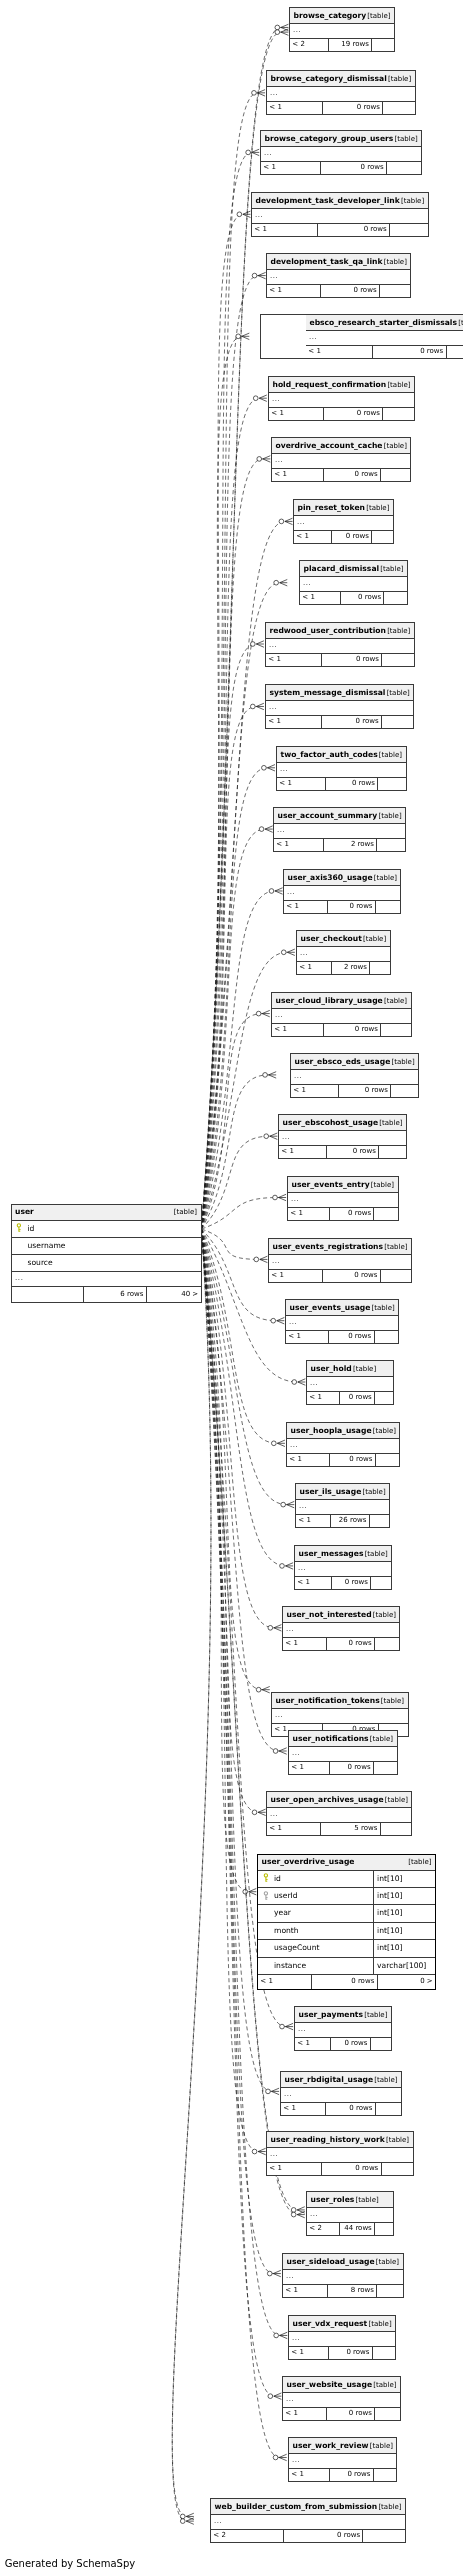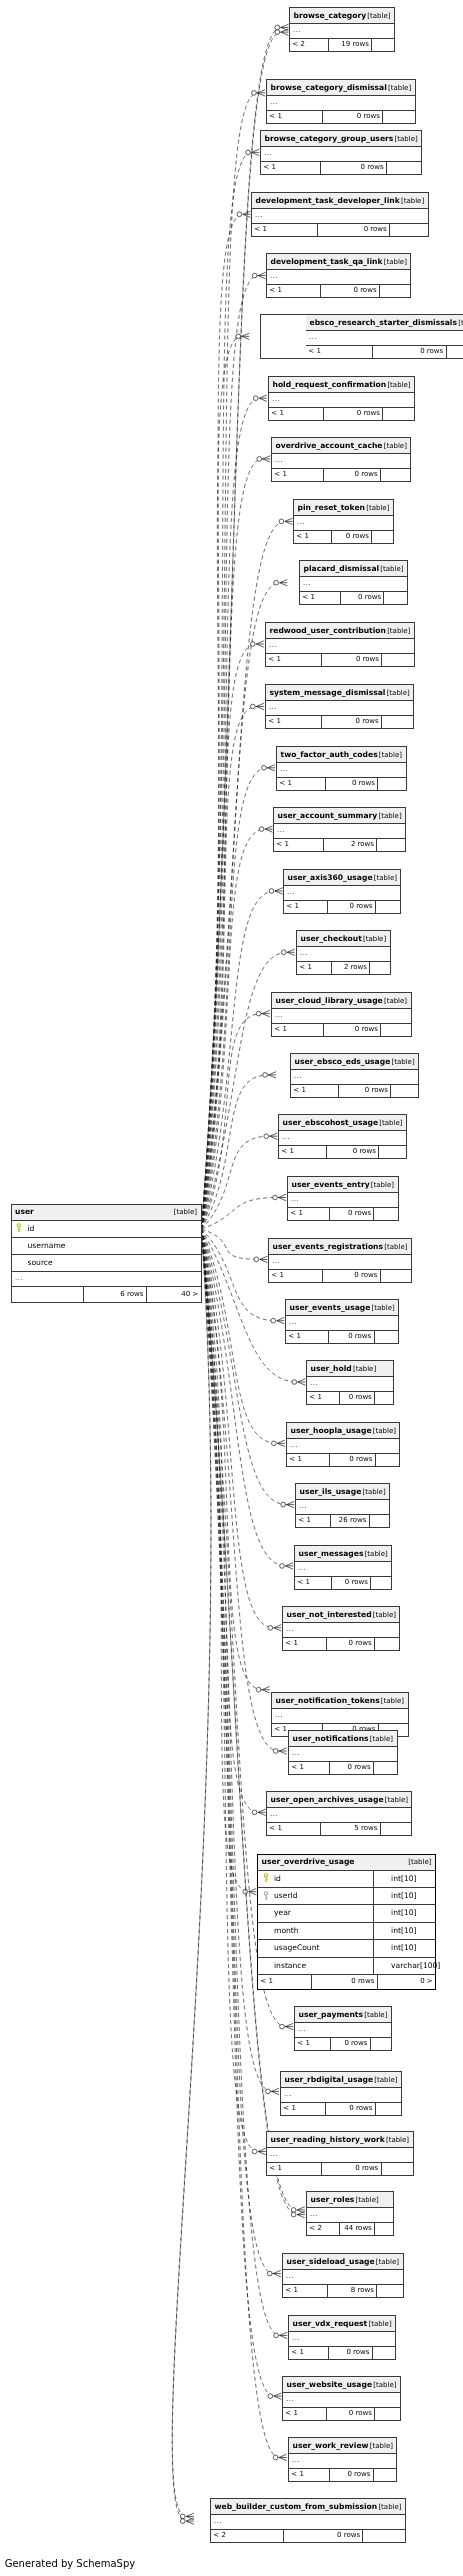--- a/index.html
+++ b/index.html
@@ -17,21 +17,21 @@
   .ftr{display:grid;grid-template-columns:37% 41% 22%;font-size:7px;height:11.7px;line-height:11px}
   .ftr span{padding:0 2.3px;overflow:hidden}
   .ftr .f2,.ftr .f3{text-align:right;border-left:0.9px solid #3a3a3a}
   .ftr.uftr{grid-template-columns:38% 33% 29%;height:14.6px;line-height:14px}
   .ftr.oftr{grid-template-columns:30% 37% 33%;height:14px;line-height:13.4px}
   .urow{position:relative;height:16px;line-height:16px;border-bottom:0.9px solid #3a3a3a;font-size:7.6px;padding-left:16px}
   .urow.ell{padding-left:3.5px;font-size:7px;height:14.6px;line-height:13.4px;letter-spacing:0.6px}
   .keyic{position:absolute;left:4.7px;top:2.9px;width:5.8px;height:10px}
   .crow{display:grid;grid-template-columns:65% 35%;border-bottom:0.9px solid #3a3a3a;height:16.4px;line-height:16px;font-size:7.6px}
   .crow .cname{position:relative;padding-left:16px}
-  .crow .ctype{border-left:0.9px solid #3a3a3a;padding-left:17px}
+  .crow .ctype{border-left:0.9px solid #3a3a3a;padding-left:3px}
   #footer-note{position:absolute;left:4.7px;top:2558px;font-size:10px;z-index:2}
 </style>
 </head>
 <body>
 
 <div id="canvas">
   <svg id="edges" width="463" height="2576" viewBox="0 0 793 4408">
       <path d="M 345 2101 C 415 1176.9, 394 45, 481 45" fill="none" stroke="#1a1a1a" stroke-width="1.1" stroke-dasharray="7,5"></path>
       <path d="M 481 45 L 494 39.5" fill="none" stroke="#1a1a1a" stroke-width="1.2"></path>
       <path d="M 481 45 L 494 45" fill="none" stroke="#1a1a1a" stroke-width="1.2"></path>
@@ -282,21 +282,21 @@
   <div id="footer-note">Generated by SchemaSpy</div>
 <div class="tbl" style="left: 289px; top: 7px;">
       <div class="hdr"><span class="nm">browse_category</span><span class="sfx">[table]</span></div>
       <div class="ellrow">...</div>
       <div class="ftr">
         <span class="f1">&lt; 2</span>
         <span class="f2">19 rows</span>
         <span class="f3"></span>
       </div>
     </div>
-    <div class="tbl" style="left: 266px; top: 79px;">
+    <div class="tbl" style="left: 266px; top: 70px;">
       <div class="hdr"><span class="nm">browse_category_dismissal</span><span class="sfx">[table]</span></div>
       <div class="ellrow">...</div>
       <div class="ftr">
         <span class="f1">&lt; 1</span>
         <span class="f2">0 rows</span>
         <span class="f3"></span>
       </div>
     </div>
     <div class="tbl" style="left: 260px; top: 130px;">
       <div class="hdr"><span class="nm">browse_category_group_users</span><span class="sfx">[table]</span></div>

